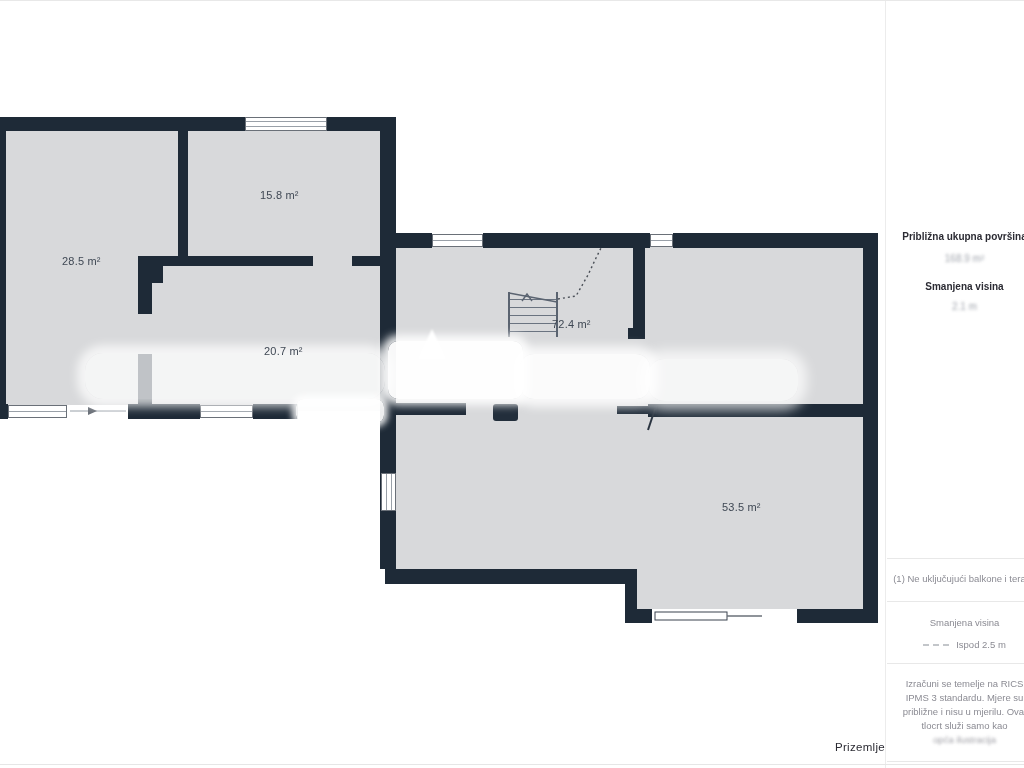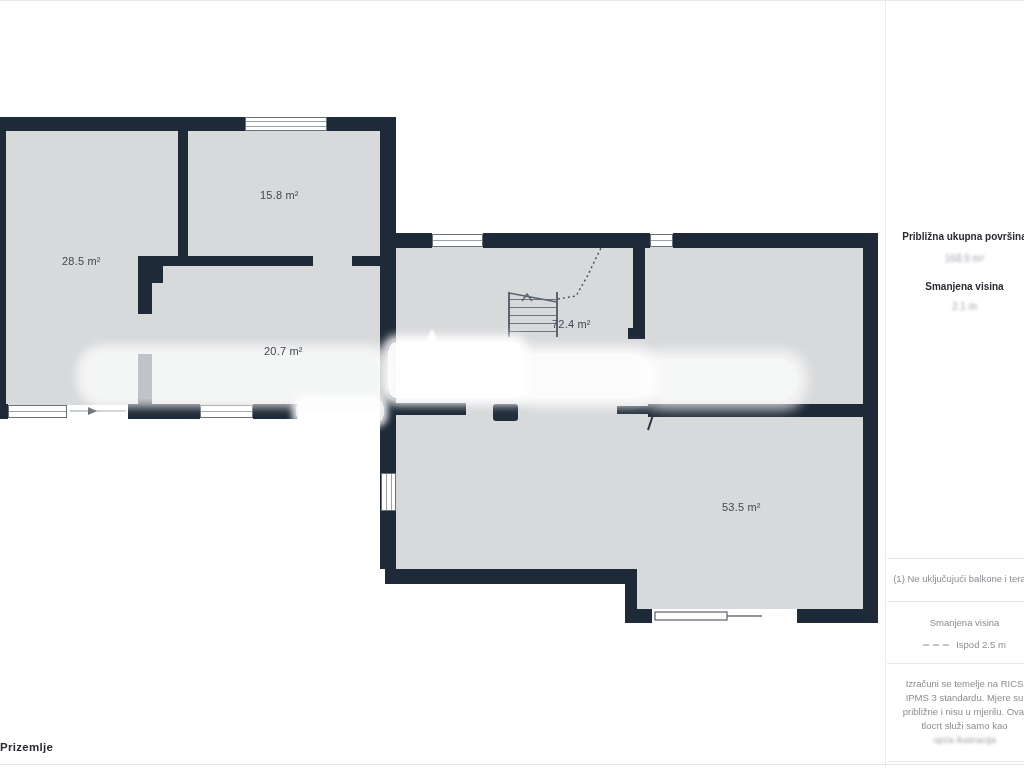--- a/index.html
+++ b/index.html
@@ -15,21 +15,21 @@
   .win-v2{position:absolute;background-color:#fff;border:1px solid #6a7078;box-sizing:border-box;
     background-image:linear-gradient(to right,transparent 4px,#99a0a8 4px,#99a0a8 5px,transparent 5px,transparent 9px,#99a0a8 9px,#99a0a8 10px,transparent 10px);}
   .opening{position:absolute;background:#fff;}
   .room-label{position:absolute;font-size:11px;color:#3f4854;letter-spacing:.2px;white-space:nowrap;}
   .stairs{position:absolute;left:508px;top:291px;width:50px;height:45px;box-sizing:border-box;
     border-left:2px solid #5a6370;border-right:2px solid #5a6370;
     background:repeating-linear-gradient(to bottom,transparent 0 7px,#6a7380 7px 8px);}
   .furn{position:absolute;background:#222e3b;}
   .blur{position:absolute;}
   .tri{position:absolute;width:0;height:0;border-left:14px solid transparent;border-right:14px solid transparent;border-bottom:30px solid #fff;filter:blur(1px);}
-  .floor-title{position:absolute;left:0;top:740px;width:885px;text-align:left;font-size:11.5px;font-weight:bold;color:#2b2b33;letter-spacing:.3px;}
+  .floor-title{position:absolute;left:0;top:740px;width:885px;text-align:right;font-size:11.5px;font-weight:normal;color:#2b2b33;letter-spacing:.3px;}
   .sidebar{position:absolute;left:885px;top:0;width:158px;height:768px;background:#fff;border-left:1px solid #ececec;box-sizing:border-box;}
   .sb-heading{position:absolute;width:100%;text-align:center;font-size:10px;font-weight:bold;color:#2b2b33;white-space:nowrap;}
   .sb-blur{position:absolute;width:100%;text-align:center;font-size:10px;color:#8e939d;filter:blur(1.6px);opacity:.85;}
   .sb-small{position:absolute;width:100%;text-align:center;font-size:9.5px;color:#8b8b93;}
   .sb-divider{position:absolute;left:1px;width:157px;height:1px;background:#e8e8e8;}
   .legend-row{position:absolute;top:638px;width:100%;text-align:center;font-size:9.5px;color:#8b8b93;}
   .dash-icon{display:inline-block;width:26px;border-top:2px dashed #c3c6ca;vertical-align:middle;margin-right:7px;}
   .disclaimer{position:absolute;top:676px;left:0;width:100%;padding:0 8px;box-sizing:border-box;text-align:center;font-size:9.5px;line-height:14px;color:#8b8b93;}
   .disc-blur{filter:blur(1.5px);opacity:.85;}
   .bottom-line{position:absolute;left:0;top:763px;width:1024px;height:1px;background:#e6e6e6;}

